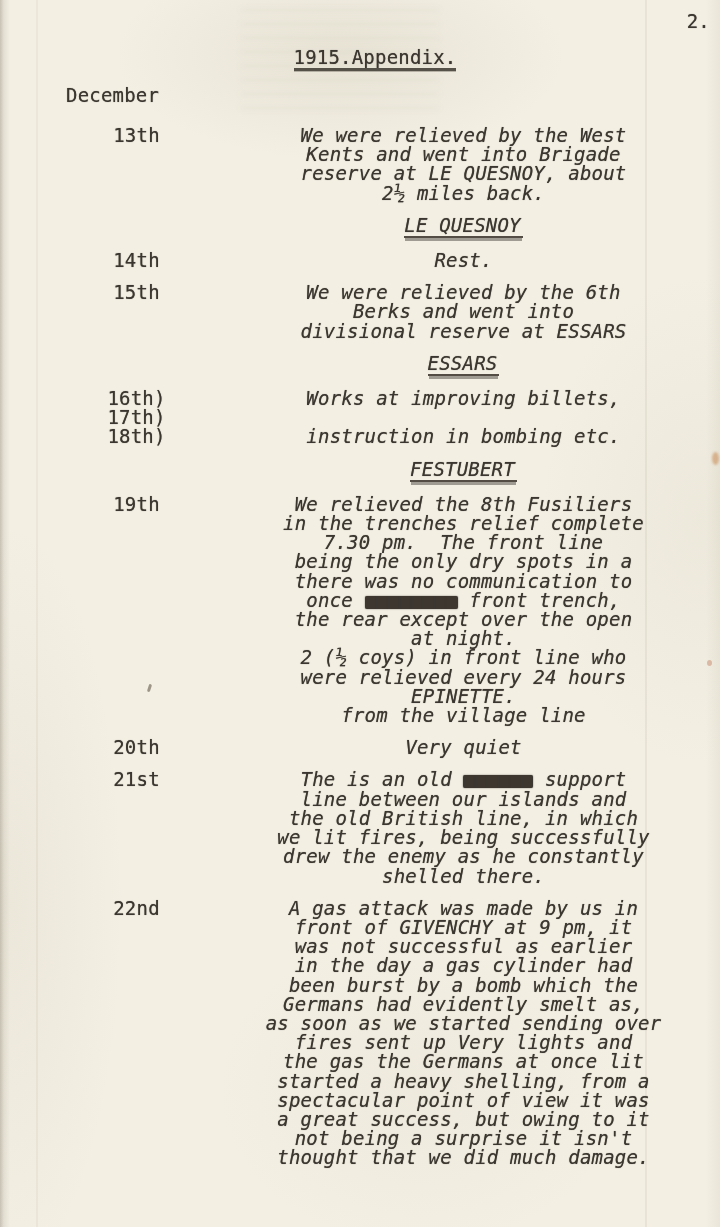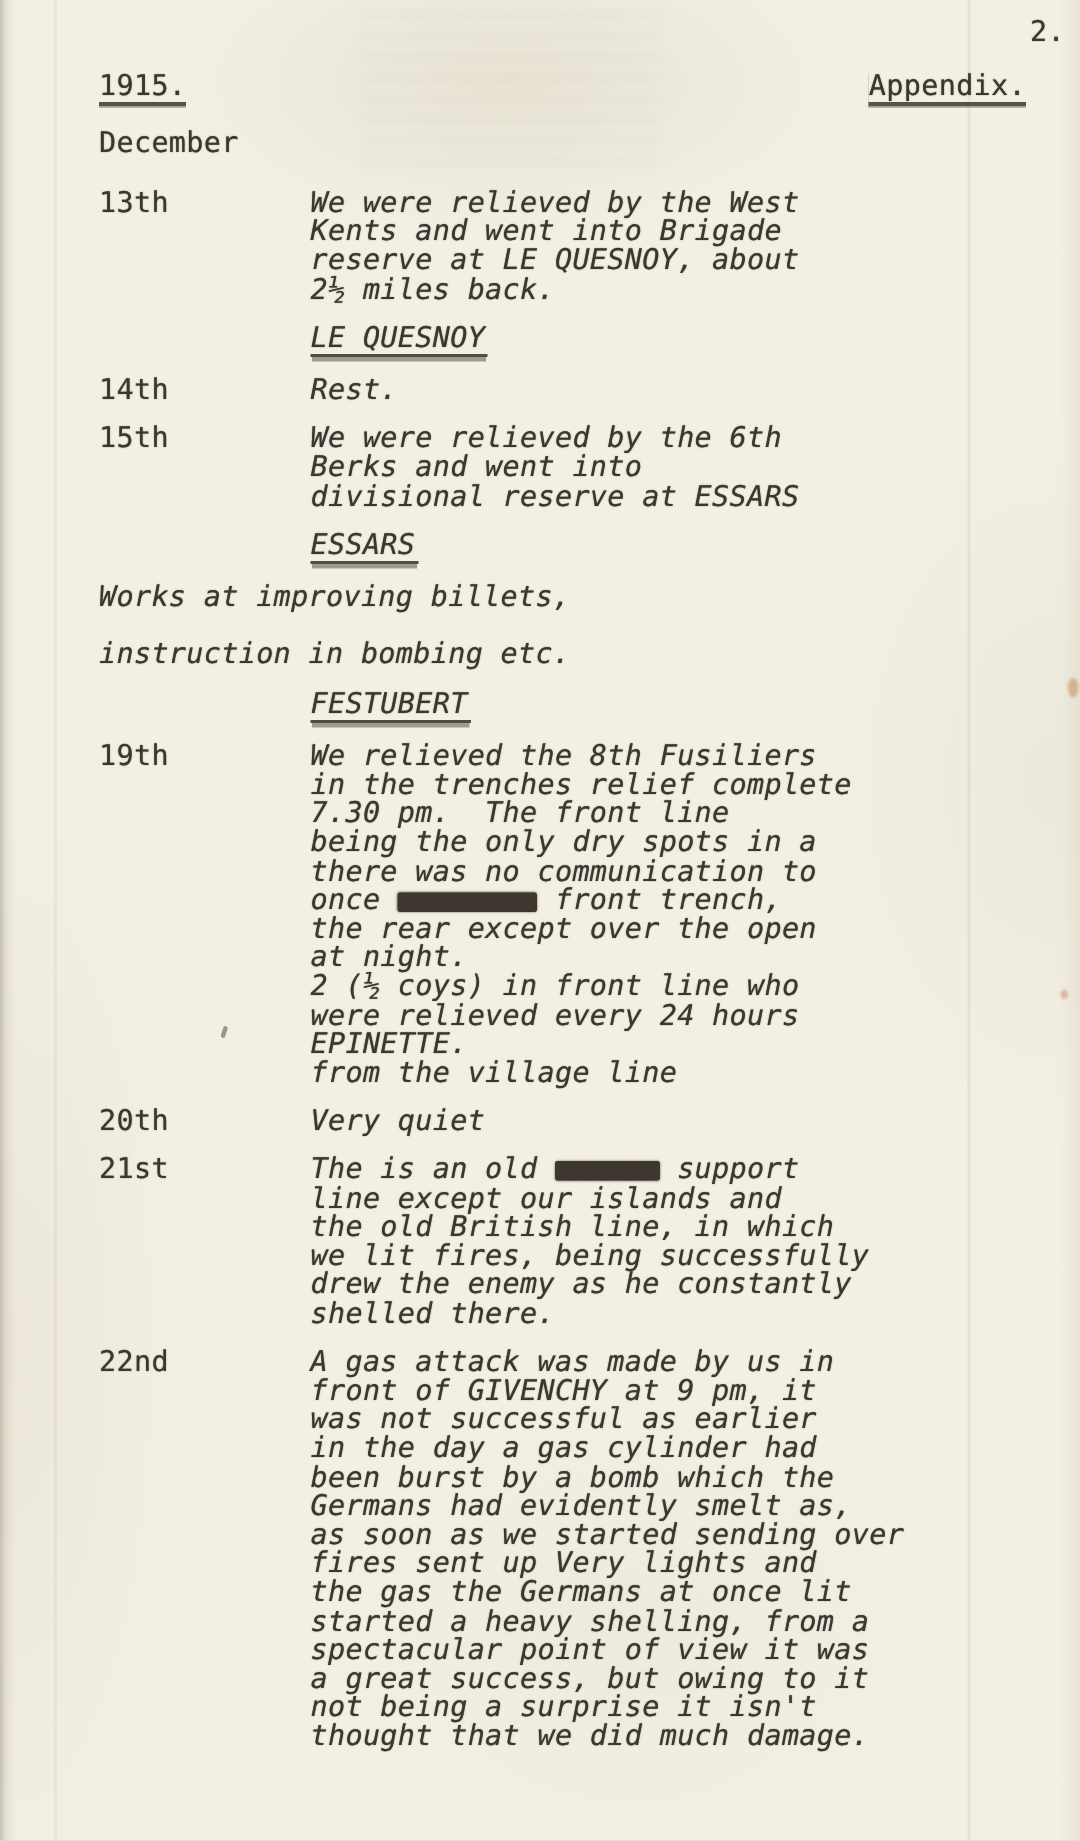--- a/index.html
+++ b/index.html
@@ -25,35 +25,35 @@
       #f3efe3;
   }
 
   
   .ink { text-shadow: 0 0 0.8px rgba(59,54,47,0.75); }
 
   .page-number { position: absolute; top: 12px; right: 10px; }
 
   .header-row {
     position: absolute; top: 48px; left: 66px; right: 36px;
-    display: flex; justify-content: space-between;
+    display: flex; justify-content: center;
   }
 
   .u-heavy {
     display: inline-block;
     padding-bottom: 1px;
     border-bottom: 3px solid rgba(59,54,47,0.85);
     box-shadow: 0 1px 0 rgba(59,54,47,0.30);
   }
 
   .month { position: absolute; top: 86px; left: 66px; }
 
   .entries { position: absolute; top: 126px; left: 66px; right: 0; }
 
-  .entry { display: flex; margin-bottom: 13px; }
+  .entry { display: flex; margin-bottom: 13px; text-align: center; }
   .date-col { width: 141px; flex: 0 0 141px; }
   .date-col div { white-space: pre; }
   .text-col { flex: 1 1 auto; font-style: italic; }
   .tline { white-space: pre; min-height: 19.2px; }
 
   .place-heading {
     display: inline-block;
     padding: 0 2px 1px 0;
     border-bottom: 2px solid rgba(59,54,47,0.88);
     box-shadow: 0 4px 0 -1px rgba(59,54,47,0.45);
@@ -145,20 +145,25 @@
           <div class="tline">We were relieved by the 6th</div>
           <div class="tline">Berks and went into</div>
           <div class="tline">divisional reserve at ESSARS</div>
         </div>
       </div>
       <div class="entry ink">
         <div class="date-col"></div>
         <div class="text-col"><span class="place-heading">ESSARS</span></div>
       </div>
       <div class="entry ink">
+        <div class="date-col">
+          <div>16th)</div>
+          <div>17th)</div>
+          <div>18th)</div>
+        </div>
         <div class="text-col">
           <div class="tline">Works at improving billets,</div>
           <div class="tline">&nbsp;</div>
           <div class="tline">instruction in bombing etc.</div>
         </div>
       </div>
       <div class="entry ink">
         <div class="date-col"></div>
         <div class="text-col"><span class="place-heading">FESTUBERT</span></div>
       </div>
@@ -188,21 +193,21 @@
         <div class="text-col">
           <div class="tline">Very quiet</div>
         </div>
       </div>
       <div class="entry ink">
         <div class="date-col">
           <div>21st</div>
         </div>
         <div class="text-col">
           <div class="tline">The is an old <span class="blot">██████</span> support</div>
-          <div class="tline">line except our islands and</div>
+          <div class="tline">line between our islands and</div>
           <div class="tline">the old British line, in which</div>
           <div class="tline">we lit fires, being successfully</div>
           <div class="tline">drew the enemy as he constantly</div>
           <div class="tline">shelled there.</div>
         </div>
       </div>
       <div class="entry ink">
         <div class="date-col">
           <div>22nd</div>
         </div>

